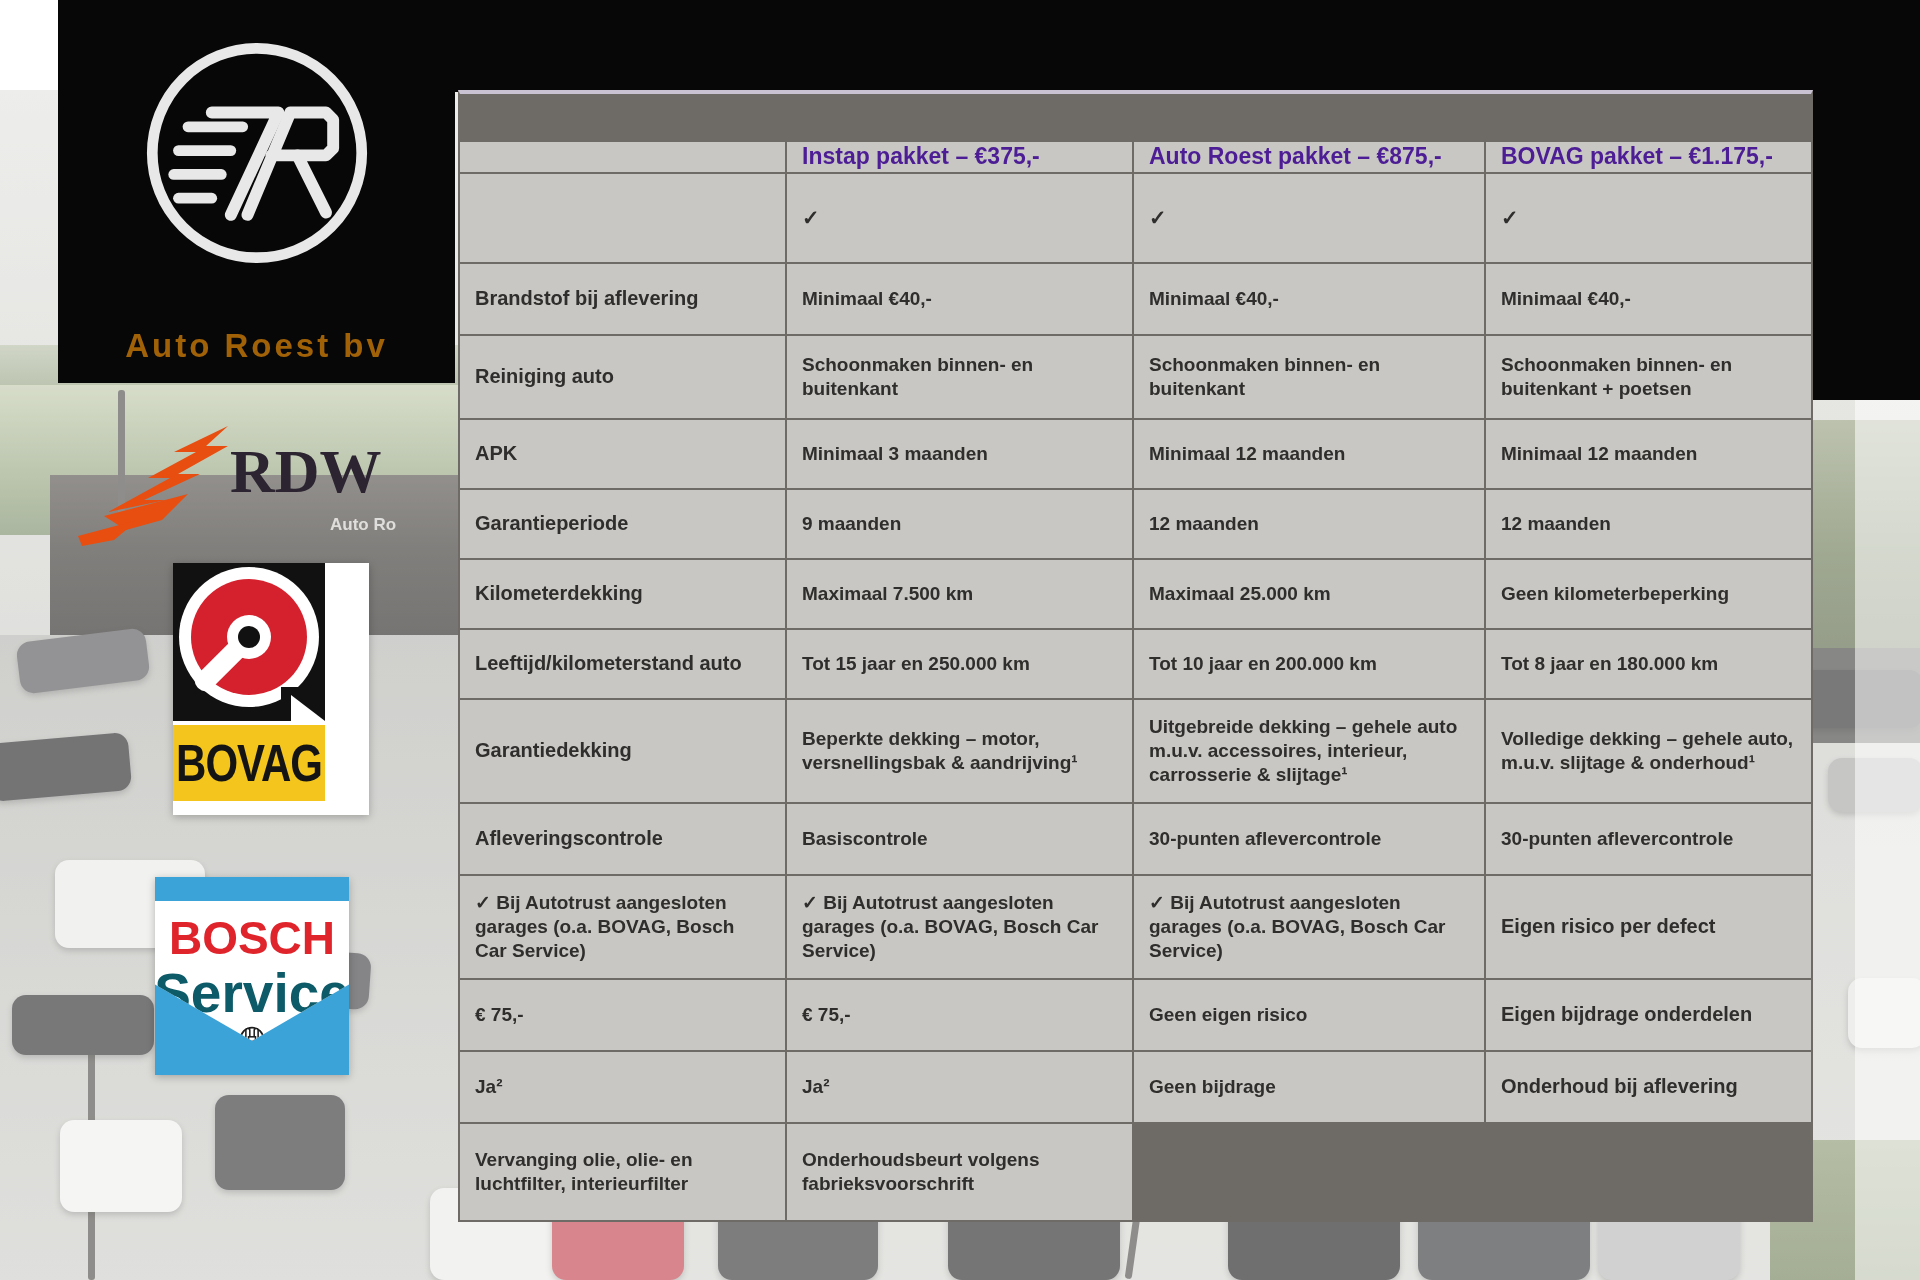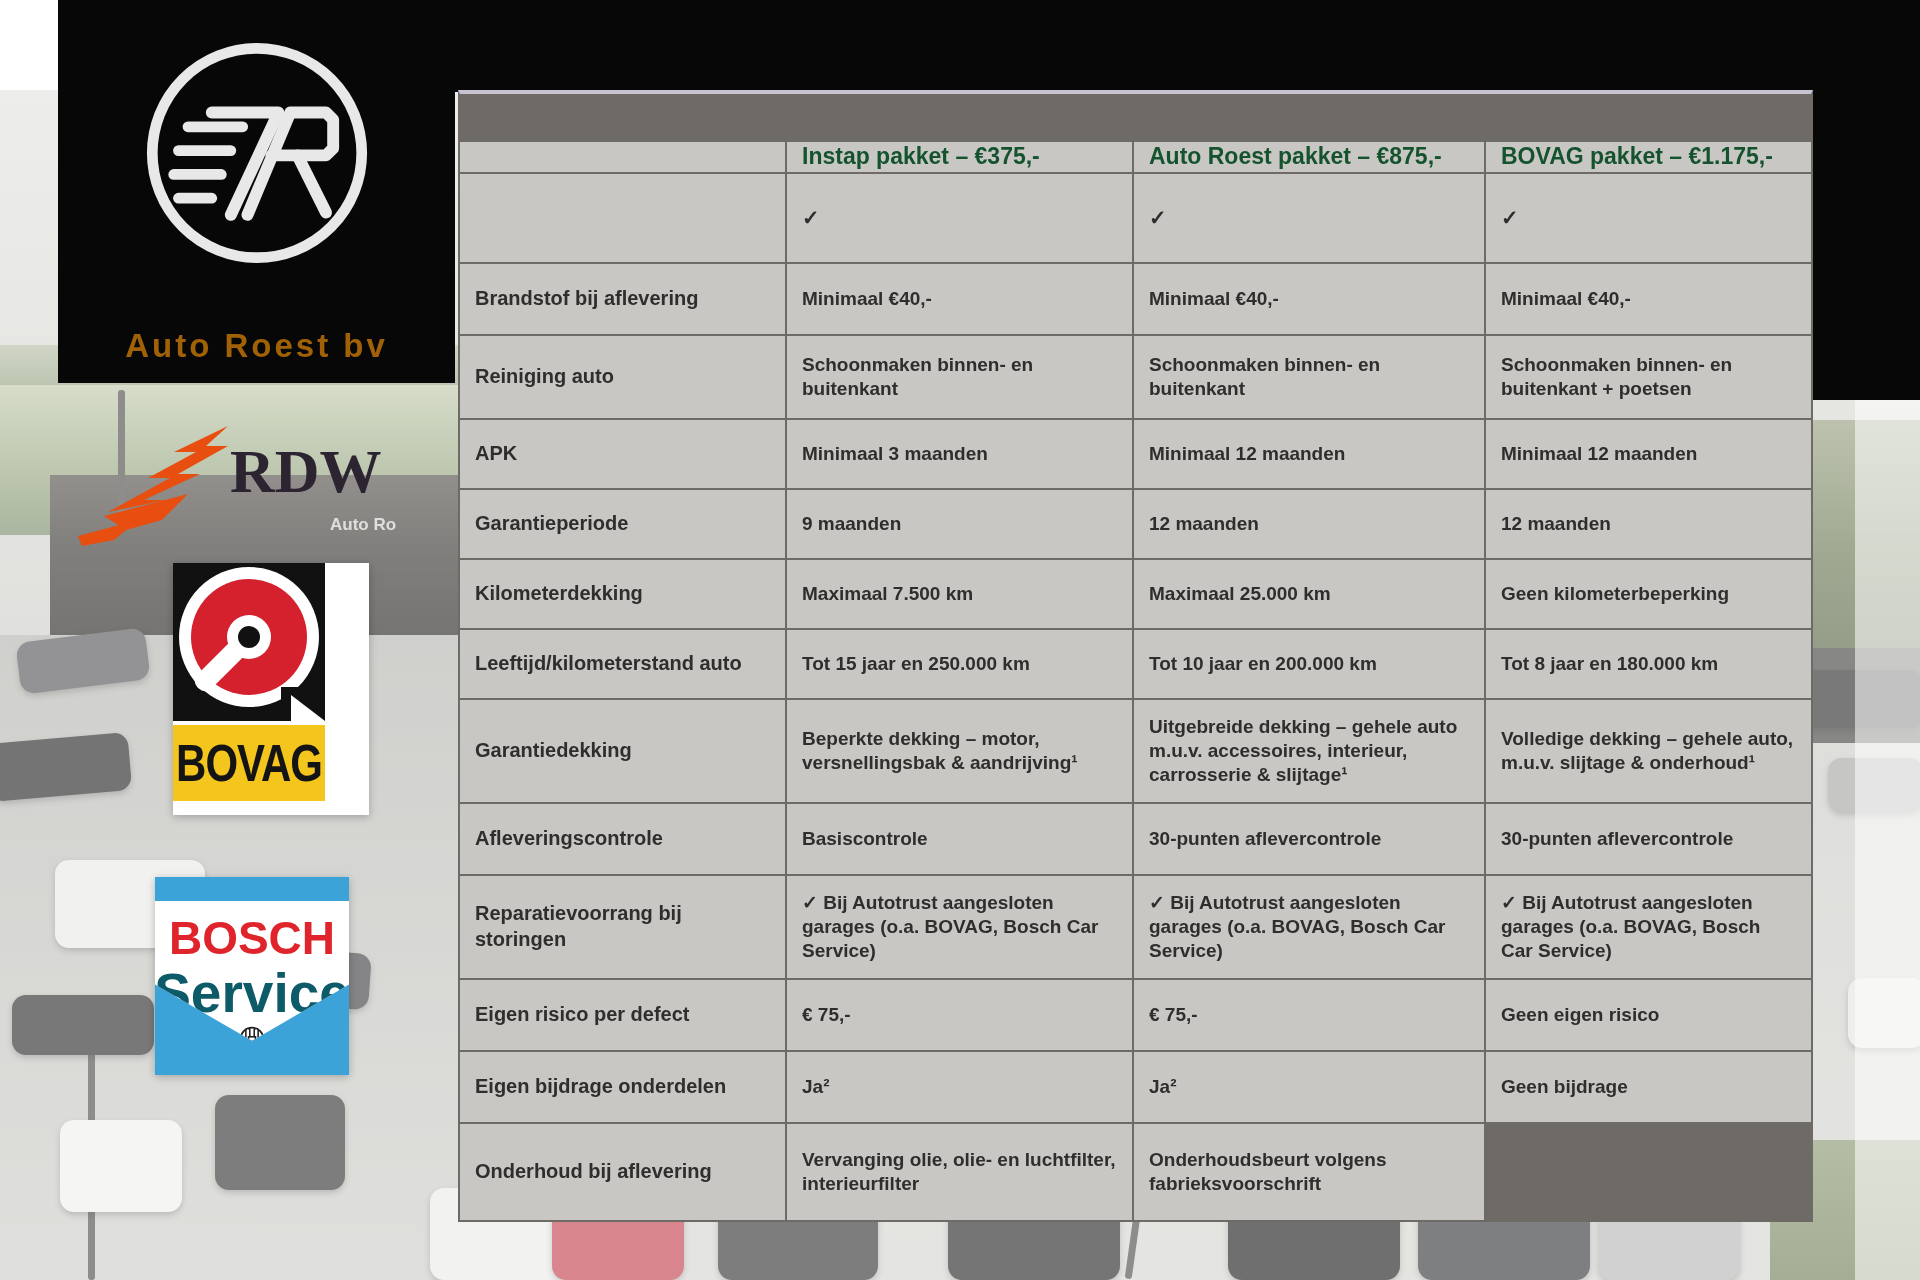--- a/index.html
+++ b/index.html
@@ -51,21 +51,21 @@
   .bosch-line2{margin-top:-4px;font-size:55px;font-weight:700;color:#0d5a68;}
 
   
   .pkg-table{position:absolute;left:458px;top:90px;
              display:grid;
              grid-template-columns:325px 345px 350px 325px;
              grid-template-rows:78px 88px 70px 82px 68px 68px 68px 68px 102px 70px 102px 70px 70px 96px;
              gap:2px;background:#6e6b67;border:2px solid #6e6b67;border-top:4px solid #c9c2d2;}
   .cell{background:#c9c7c4;display:flex;align-items:center;padding:8px 15px;box-sizing:border-box;
         color:#2f2e2c;font-weight:700;font-size:19px;line-height:1.28;}
-  .cell.hdr{font-size:23px;color:#14532d;margin-top:48px;}
+  .cell.hdr{font-size:23px;color:#4c1d95;margin-top:48px;}
   .cell.lbl{font-size:20px;}
   .cell.chk{font-size:21px;}
 </style>
 </head>
 <body>
 
 <div class="canvas">
 
   <div class="photo">
     <div class="shape trees-left"></div>
@@ -211,21 +211,20 @@
     <div class="cell lbl">Garantiedekking</div>
     <div class="cell">Beperkte dekking – motor, versnellingsbak &amp; aandrijving¹</div>
     <div class="cell">Uitgebreide dekking – gehele auto m.u.v. accessoires, interieur, carrosserie &amp; slijtage¹</div>
     <div class="cell">Volledige dekking – gehele auto, m.u.v. slijtage &amp; onderhoud¹</div>
 
     <div class="cell lbl">Afleveringscontrole</div>
     <div class="cell">Basiscontrole</div>
     <div class="cell">30-punten aflevercontrole</div>
     <div class="cell">30-punten aflevercontrole</div>
 
-    <div class="cell lbl">Reparatievoorrang bij storingen</div>
     <div class="cell">✓ Bij Autotrust aangesloten garages (o.a. BOVAG, Bosch Car Service)</div>
     <div class="cell">✓ Bij Autotrust aangesloten garages (o.a. BOVAG, Bosch Car Service)</div>
     <div class="cell">✓ Bij Autotrust aangesloten garages (o.a. BOVAG, Bosch Car Service)</div>
 
     <div class="cell lbl">Eigen risico per defect</div>
     <div class="cell">€ 75,-</div>
     <div class="cell">€ 75,-</div>
     <div class="cell">Geen eigen risico</div>
 
     <div class="cell lbl">Eigen bijdrage onderdelen</div>

